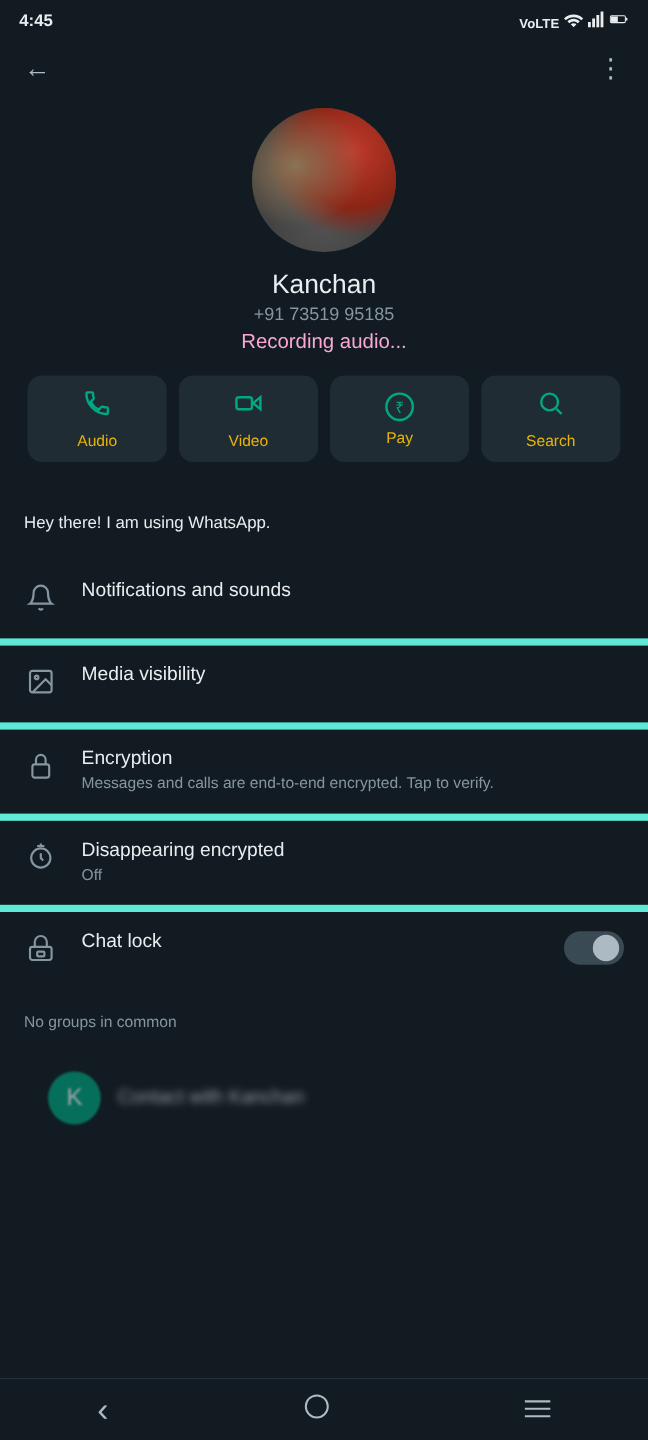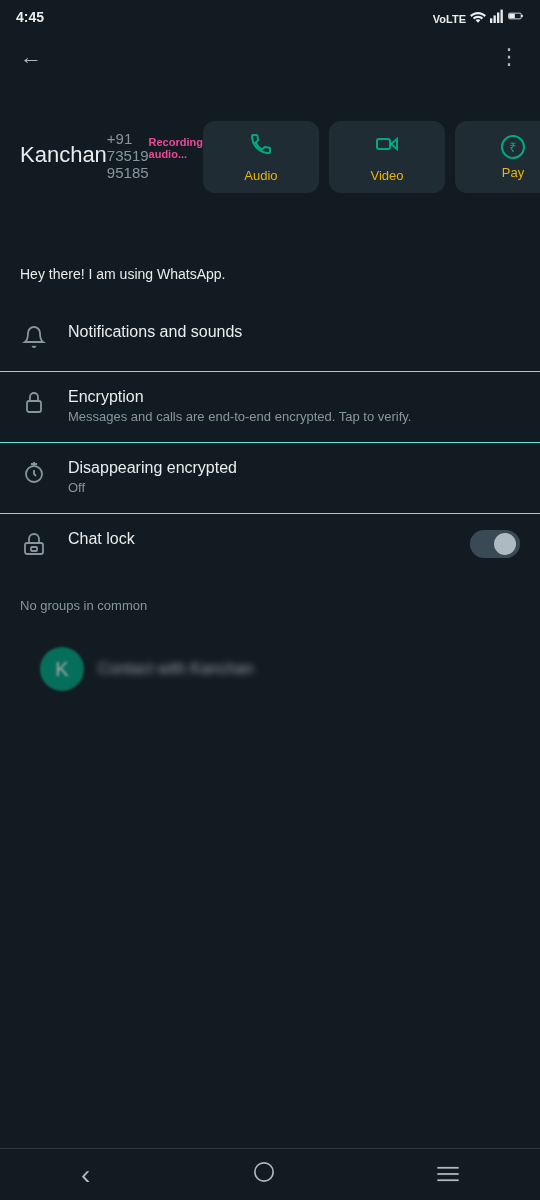--- a/index.html
+++ b/index.html
@@ -54,23 +54,23 @@
     .more-btn {
       font-size: 22px;
       color: #aebac1;
       cursor: pointer;
       padding: 4px;
     }
 
     
     .profile-section {
       display: flex;
-      flex-direction: row;
-      align-items: center;
-      padding: 8px 20px 20px;
+      flex-direction: column;
+      align-items: center;
+      padding: 8px 4px 20px;
       background: #111b21;
     }
     .avatar-circle {
       width: 120px;
       height: 120px;
       border-radius: 50%;
       overflow: hidden;
       margin-bottom: 14px;
       background: linear-gradient(135deg, #7e6b5a 0%, #a08060 30%, #c0392b 60%, #555 100%);
       display: flex;
@@ -90,24 +90,23 @@
       font-weight: 500;
       color: #e9edef;
       margin-bottom: 4px;
     }
     .contact-phone {
       font-size: 15px;
       color: #8696a0;
       margin-bottom: 4px;
     }
     .contact-status-text {
-      font-size: 11px;
-      color: #ec4899;
+      font-size: 17px;
+      color: #f9a8d4;
       margin-bottom: 18px;
-      font-weight: bold;
     }
 
     
     .action-buttons {
       display: flex;
       gap: 10px;
       width: 100%;
       justify-content: center;
     }
     .action-btn {
@@ -150,21 +149,21 @@
       background: #111b21;
     }
     .settings-item {
       display: flex;
       align-items: flex-start;
       padding: 16px 20px;
       gap: 20px;
       border-bottom: none;
     }
     .settings-item:not(:last-child) {
-      border-bottom: 1px solid #5eead4;
+      border-bottom: 6px solid #5eead4;
     }
     .settings-icon {
       font-size: 22px;
       color: #8696a0;
       min-width: 28px;
       text-align: center;
       margin-top: 2px;
     }
     .settings-content {
       flex: 1;
@@ -364,20 +363,32 @@
       <svg width="24" height="24" viewBox="0 0 24 24" fill="none" stroke="#8696a0" stroke-width="1.8">
         <path d="M18 8A6 6 0 006 8c0 7-3 9-3 9h18s-3-2-3-9"></path>
         <path d="M13.73 21a2 2 0 01-3.46 0"></path>
       </svg>
     </div>
     <div class="settings-content">
       <div class="settings-title">Notifications and sounds</div>
     </div>
   </div>
 
+  <div class="settings-item">
+    <div class="settings-icon">
+      <svg width="24" height="24" viewBox="0 0 24 24" fill="none" stroke="#8696a0" stroke-width="1.8">
+        <rect x="3" y="3" width="18" height="18" rx="2"></rect>
+        <circle cx="8.5" cy="8.5" r="1.5"></circle>
+        <polyline points="21,15 16,10 5,21"></polyline>
+      </svg>
+    </div>
+    <div class="settings-content">
+      <div class="settings-title">Media visibility</div>
+    </div>
+  </div>
 
   <div class="settings-item">
     <div class="settings-icon">
       <svg width="24" height="24" viewBox="0 0 24 24" fill="none" stroke="#8696a0" stroke-width="1.8">
         <rect x="5" y="11" width="14" height="11" rx="2"></rect>
         <path d="M8 11V7a4 4 0 018 0v4"></path>
       </svg>
     </div>
     <div class="settings-content">
       <div class="settings-title">Encryption</div>

